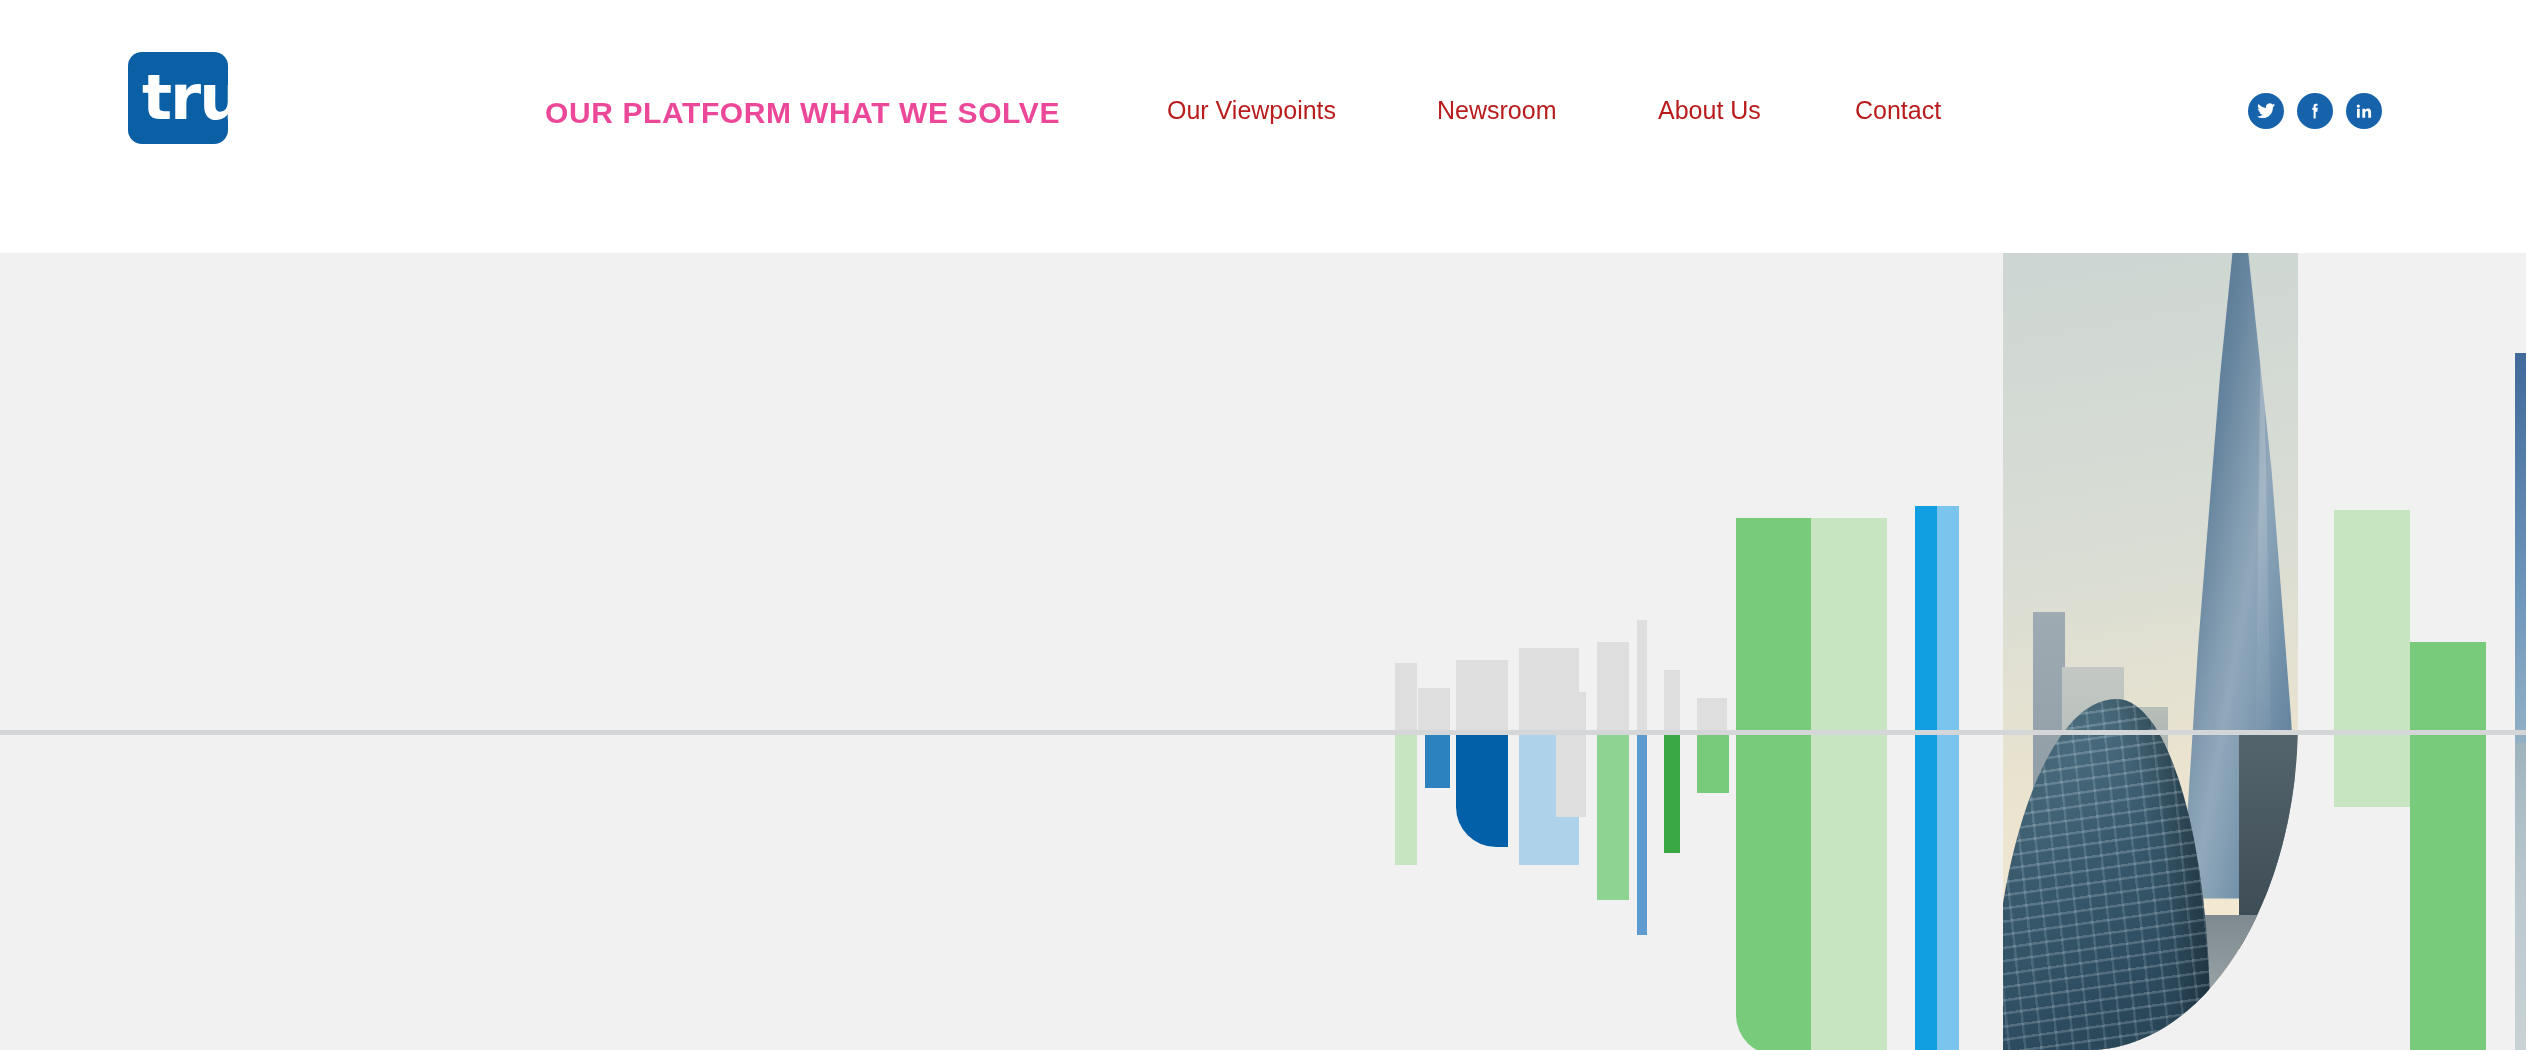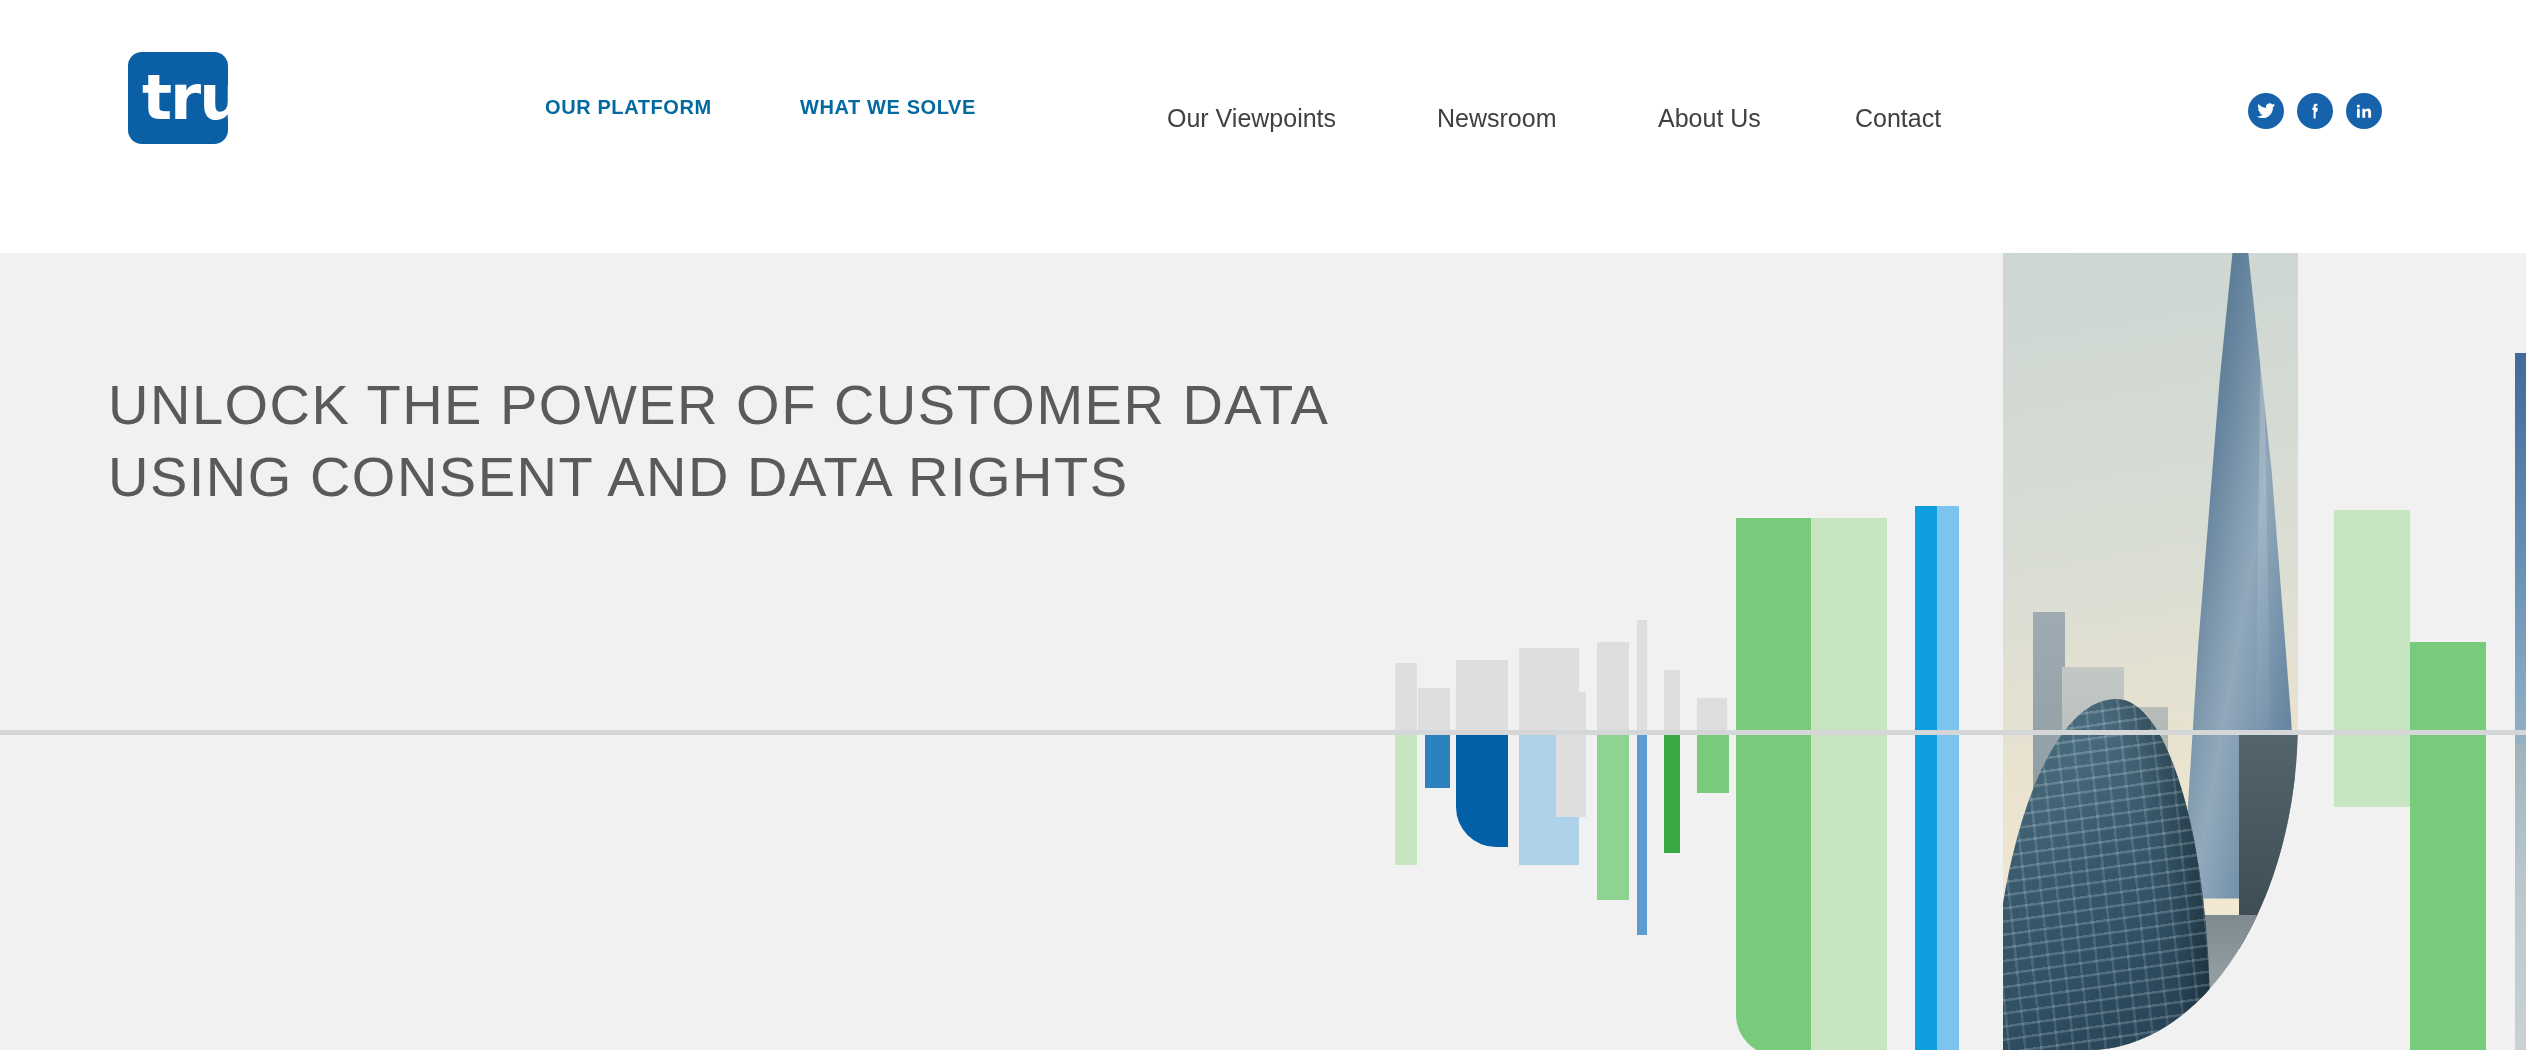--- a/index.html
+++ b/index.html
@@ -33,30 +33,30 @@
   .logo-nomi {
     position:absolute; left:104px; top:14px;
     font-size:63px; font-weight:bold; color:#3aa843;
     letter-spacing:-2px; line-height:64px;
     font-family:"DejaVu Sans", sans-serif;
   }
 
   .nav { position:absolute; left:0; top:0; width:2526px; height:253px; }
   .nav-primary {
     position:absolute; top:96px;
-    font-size:20px; font-weight:bold; color:#0369a1;
+    font-size:30px; font-weight:bold; color:#ec4899;
     letter-spacing:0.6px; text-transform:uppercase;
     white-space:nowrap; cursor:pointer;
   }
   .nav-platform { left:545px; }
   .nav-solve { left:800px; }
 
   .nav-secondary {
     position:absolute; top:96px;
-    font-size:25px; color:#404040; white-space:nowrap; cursor:pointer;margin-top:8px;
+    font-size:25px; color:#b91c1c; white-space:nowrap; cursor:pointer;
   }
   .nav-viewpoints { left:1167px; }
   .nav-newsroom  { left:1437px; }
   .nav-about     { left:1658px;text-align:right; }
   .nav-contact   { left:1855px; }
 
   .socials {
     position:absolute; left:2248px; top:93px;
     display:flex; gap:13px; align-items:center;
   }
@@ -252,15 +252,13 @@
       <div class="bar" style="left: 1915px; width: 22px; top: 253px; height: 224px; background: rgb(15, 159, 224);"></div>
       <div class="bar" style="left: 1915px; width: 22px; top: 482px; height: 320px; background: rgb(15, 159, 224);"></div>
       <div class="bar" style="left: 1937px; width: 22px; top: 253px; height: 224px; background: rgb(123, 196, 238);"></div>
       <div class="bar" style="left: 1937px; width: 22px; top: 482px; height: 320px; background: rgb(123, 196, 238);"></div>
       <div class="bar" style="left: 2334px; width: 76px; top: 257px; height: 220px; background: rgb(198, 229, 192);"></div>
       <div class="bar" style="left: 2334px; width: 76px; top: 482px; height: 72px; background: rgb(198, 229, 192);"></div>
       <div class="bar" style="left: 2410px; width: 76px; top: 389px; height: 88px; background: rgb(121, 203, 124);"></div>
       <div class="bar" style="left: 2410px; width: 76px; top: 482px; height: 320px; background: rgb(121, 203, 124);"></div>
     </div>
 
-  <h1 class="headline">UNLOCK THE POWER OF CUSTOMER DATA
-USING CONSENT AND DATA RIGHTS</h1>
 </div>
 
 </body></html>

